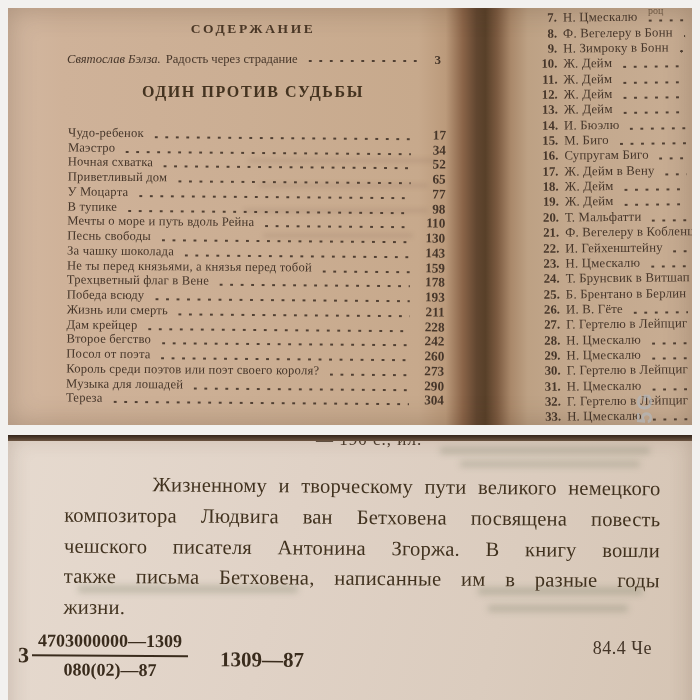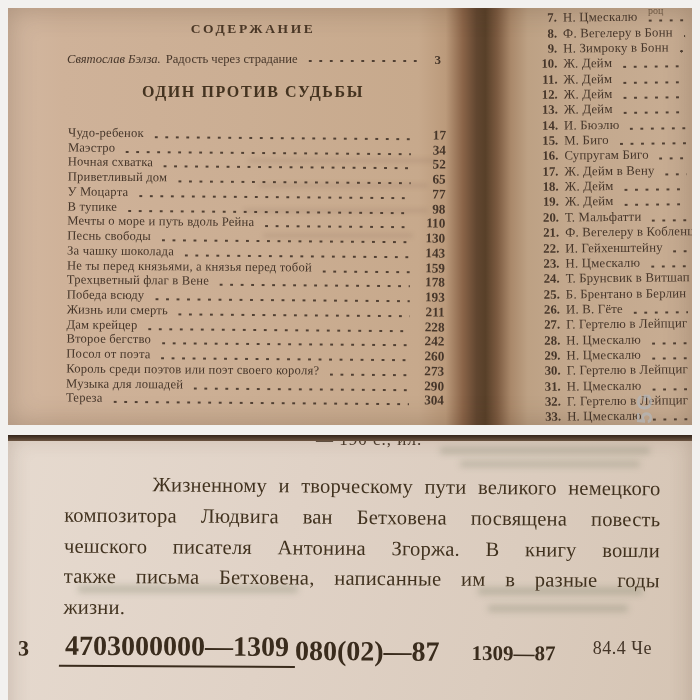--- a/index.html
+++ b/index.html
@@ -54,22 +54,22 @@
   .pb-cutline span{position:absolute;top:-11px;left:308px;font-size:17px;
     letter-spacing:1px;color:#4a3a2b;}
   .pb-lines{position:absolute;top:36px;left:56px;width:596px;transform:rotate(.45deg);
     font-size:20.5px;line-height:30.8px;color:#41321f;letter-spacing:.2px;}
   .pb-line{text-align:justify;text-align-last:justify;}
   .pb-line:first-of-type{text-indent:88px;}
   .pb-line:last-of-type{text-align-last:left;}
   .pb-formula{position:absolute;left:10px;top:196px;display:flex;align-items:center;
     transform:rotate(.3deg);color:#3a2c1d;}
   .f-pre{font-size:22px;font-weight:600;margin-right:3px;}
-  .frac{display:inline-flex;flex-direction:row;align-items:center;
-    font-weight:700;font-size:28px;margin-left:27px;}
+  .frac{display:inline-flex;flex-direction:column;align-items:center;
+    font-weight:700;font-size:18px;}
   .f-num{padding:0 6px 3px;border-bottom:2.5px solid #3a2c1d;}
   .f-den{padding-top:3px;}
   .f-suf{font-size:21px;font-weight:600;margin-left:32px;padding-top:6px;}
   .f-code{position:absolute;right:40px;top:203px;font-size:18px;letter-spacing:.5px;color:#443527;}
   .smudge{position:absolute;background:rgba(112,118,94,.28);filter:blur(3px);border-radius:2px;}
 </style>
 </head>
 <body>
 
 <div class="canvas">

